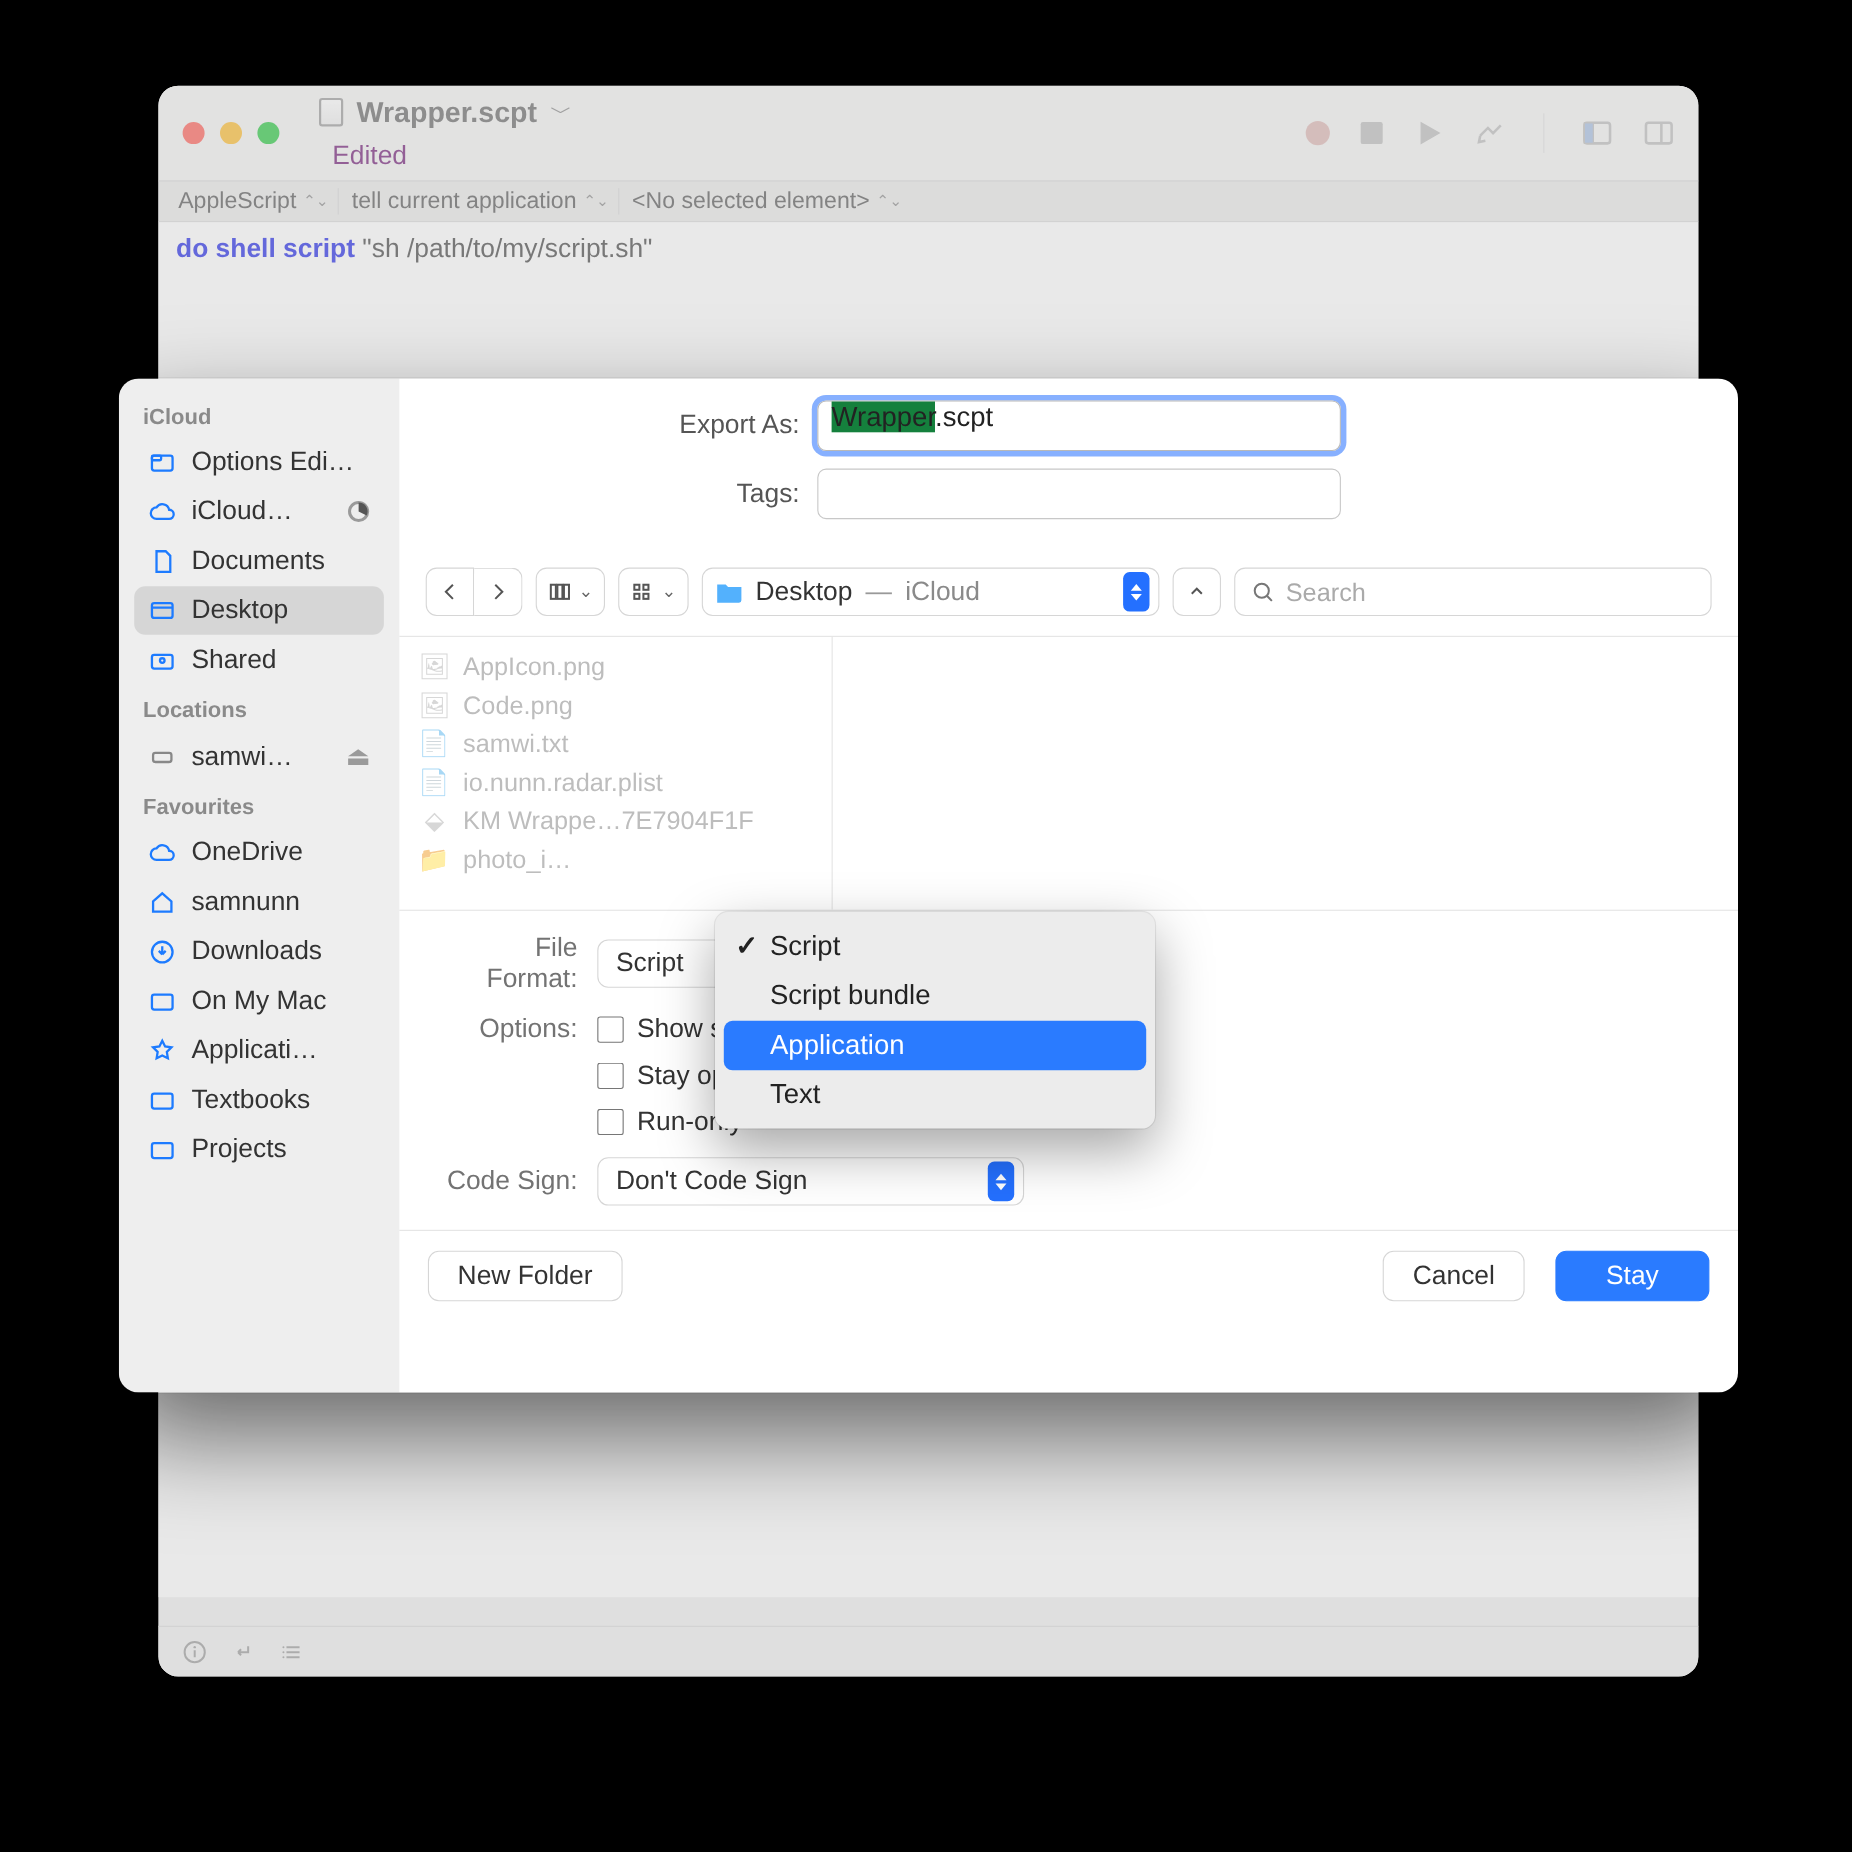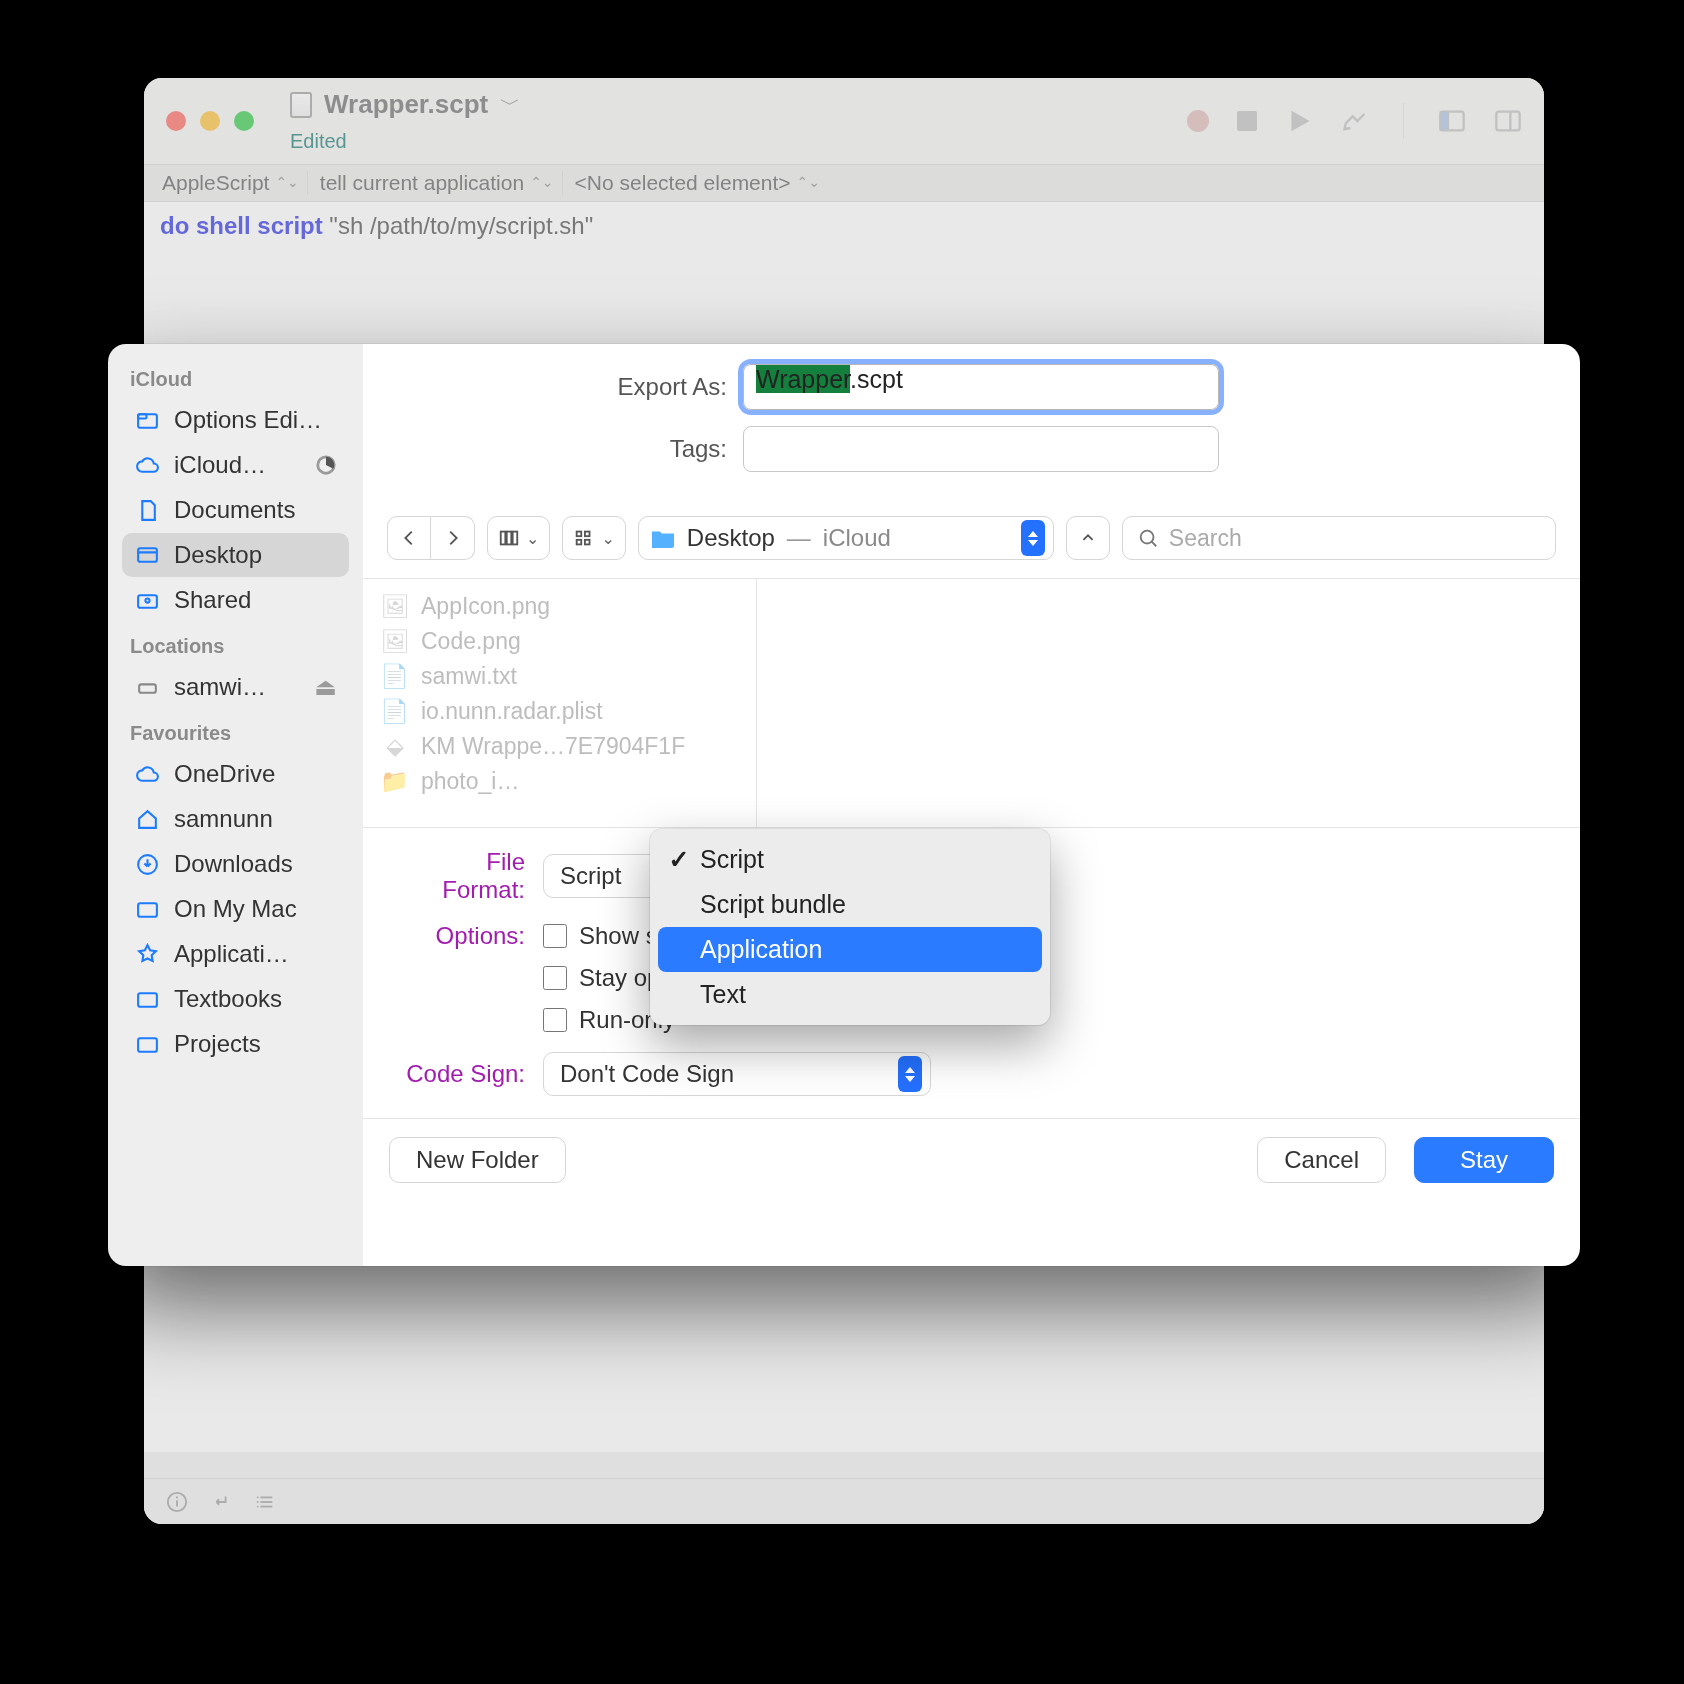--- a/index.html
+++ b/index.html
@@ -32,21 +32,21 @@
   .traffic { display: flex; gap: 14px; }
   .traffic .dot { width: 20px; height: 20px; border-radius: 50%; }
   .dot.red { background: #ff5f57; }
   .dot.yellow { background: #febc2e; }
   .dot.green { background: #28c840; }
   .title-proxy { display: flex; align-items: center; gap: 12px; margin-left: 36px; flex-direction: column; align-items: flex-start;}
   .title-row { display:flex; align-items:center; gap:12px;}
   .title-proxy .doc-icon { width: 22px; height: 26px; border: 2px solid #9a9a9a; border-radius: 3px; background: linear-gradient(#fff,#eee);}
   .title-proxy .title-text { font-size: 26px; font-weight: 600; color: #666;}
   .title-proxy .chev { font-size: 20px; color: #888; }
-  .title-proxy .sub { font-size: 20px; color: #0f766e; margin-top:-2px; margin-left:0px;}
+  .title-proxy .sub { font-size: 24px; color: #701a75; margin-top:-2px; margin-left:12px;}
   .toolbar-right { margin-left: auto; display: flex; align-items: center; gap: 28px; opacity: 0.5;}
   .tb-icon { width: 28px; height: 28px; color:#888; display:flex; align-items:center; justify-content:center;}
   .tb-icon.rec { width:22px; height:22px; border-radius:50%; background:#c97b76; }
   .tb-icon.stop { width:20px; height:20px; background:#888; border-radius:2px;}
   .tb-icon.play svg, .tb-icon.hammer svg, .tb-icon.panel svg { width:28px; height:28px; fill:#888; stroke:#888;}
   .tb-sep { width:1px; height:36px; background:#ccc; margin:0 6px;}
 
   .breadcrumb {
     height: 38px; background: #e9e9e8; border-top:1px solid #d8d8d8; border-bottom:1px solid #d8d8d8;
     display:flex; align-items:center; padding: 0 10px; gap:4px;
@@ -186,21 +186,21 @@
   .file-row .fic{width:24px;height:24px; display:flex;align-items:center;justify-content:center; opacity:0.6;}
   .file-preview{flex:1;}
 
   .options-area{
     border-top:1px solid #e4e4e4;
     padding: 20px 40px 22px;
     display:flex; flex-direction:column; gap:18px;
     position:relative;
   }
   .opt-row{ display:flex; align-items:center;}
-  .opt-row label{width:140px; text-align:right; padding-right:18px; font-size:24px; color:#a21caf;}
+  .opt-row label{width:140px; text-align:right; padding-right:18px; font-size:24px; color:#737373;}
   .select-like{
     height:44px; border:1px solid #d6d6d6; border-radius:10px;
     display:flex; align-items:center; padding:0 8px 0 16px;
     font-size:24px; color:#333; min-width:388px; background:#fff;
   }
   .select-like .stepper{margin-left:auto;}
   .checkbox-row{ display:flex; align-items:center; gap:12px; font-size:24px; color:#333; margin-left:158px;}
   .checkbox-row input[type=checkbox]{ width:24px;height:24px; accent-color:#2470ff;}
   .opt-stack{display:flex;flex-direction:column;gap:14px;}
 

